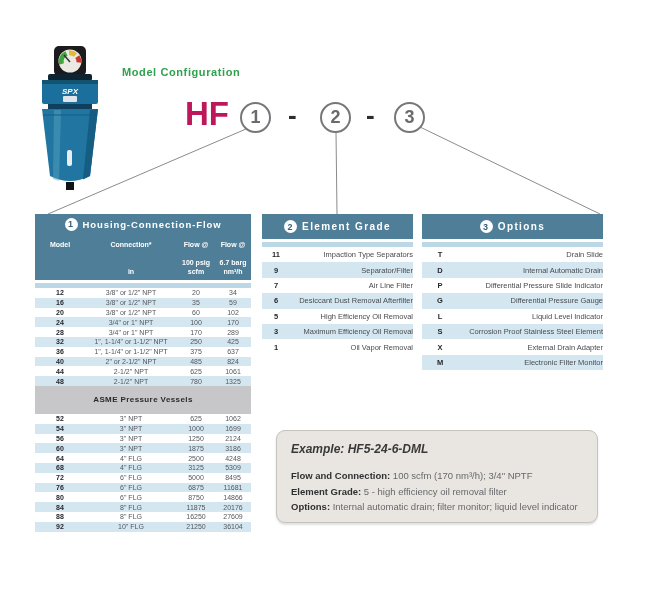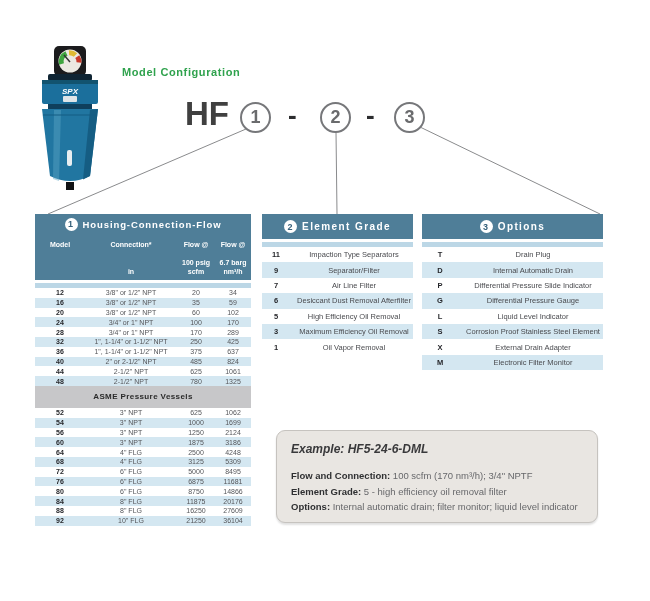--- a/index.html
+++ b/index.html
@@ -3,21 +3,21 @@
 <meta charset="utf-8">
 <style>
   html,body{margin:0;padding:0;background:#fff;}
   .page{position:relative;width:650px;height:601px;background:#ffffff;overflow:hidden;
         font-family:"Liberation Sans","DejaVu Sans",sans-serif;color:#333;}
   svg.lines{position:absolute;left:0;top:0;pointer-events:none;}
 
   
   .model-config{position:absolute;left:114px;top:66px;font-size:11px;font-weight:bold;
                 letter-spacing:.6px;color:#2fa24d;margin-left:8px;}
-  .hf{position:absolute;left:185px;top:94px;font-size:33px;line-height:40px;font-weight:800;color:#404040;}
+  .hf{position:absolute;left:185px;top:94px;font-size:33px;line-height:40px;font-weight:800;color:#be185d;}
   .num-circle{position:absolute;width:27px;height:27px;border:2px solid #76777a;border-radius:50%;
               display:flex;align-items:center;justify-content:center;
               font-size:18px;font-weight:bold;color:#6a6b6d;background:#fff;}
   .dash{position:absolute;font-size:26px;font-weight:800;color:#2c2d2f;}
 
   
   .product{position:absolute;left:24px;top:44px;width:92px;height:148px;}
 
   
   .tbl{position:absolute;top:214px;background:#fff;}
@@ -34,32 +34,32 @@
   
   #tbl-housing{left:35px;width:216px;}
   #tbl-housing .title-band{height:20px;font-size:9.5px;}
   .hcols{display:grid;grid-template-columns:50px 92px 38px 36px;height:46px;
          font-size:7px;font-weight:bold;color:#fff;background:#4f7e98;}
   .hcol{display:flex;flex-direction:column;align-items:center;padding:6px 0 4px 0;line-height:9px;}
   .hcol .sp{flex:1;}
   .hrow{display:grid;grid-template-columns:50px 92px 38px 36px;height:9.8px;
         align-items:center;text-align:center;font-size:7px;color:#55565a;}
   .hrow .m{font-weight:bold;color:#26272b;}
-  .divider{height:22px;background:#c7c7c9;color:#2b2b2b;font-size:8px;font-weight:bold;
+  .divider{height:28px;background:#c7c7c9;color:#2b2b2b;font-size:8px;font-weight:bold;
            display:flex;align-items:center;justify-content:center;letter-spacing:.4px;}
 
   
   #tbl-grade{left:262px;width:151px;}
   #tbl-options{left:422px;width:181px;}
   #tbl-grade .title-band,#tbl-options .title-band{height:25px;font-size:10px;letter-spacing:1.4px;}
   .lrow{display:grid;height:15.4px;align-items:center;font-size:7.5px;color:#4a4b4f;}
   #tbl-grade .lrow{grid-template-columns:28px 1fr;}
   #tbl-options .lrow{grid-template-columns:36px 1fr;}
   .lrow .c{font-weight:bold;color:#26272b;text-align:center;}
-  .lrow .l{text-align:center;padding-left:5px;}
+  .lrow .l{text-align:right;padding-left:5px;}
 
   
   .footnote{position:absolute;left:33px;top:527px;font-style:italic;font-size:8px;
             line-height:11px;color:#55565a;letter-spacing:.2px;}
 
   
   .example-box{position:absolute;left:276px;top:430px;width:322px;height:93px;box-sizing:border-box;
                background:#e9e6e2;border:1px solid #c6c3bf;border-radius:9px;
                box-shadow:0 2px 2px rgba(0,0,0,.12);padding:11px 12px 0 14px;}
   .example-title{font-size:12px;font-weight:bold;font-style:italic;color:#39393b;}
@@ -336,21 +336,21 @@
       <div class="title-band">
         <span class="badge">3</span>
         <span>Options</span>
       </div>
     </div>
     <div class="gap-white"></div>
     <div class="strip-blue"></div>
     <div id="options-rows">
         <div class="lrow">
           <div class="c">T</div>
-          <div class="l">Drain Plug</div>
+          <div class="l">Drain Slide</div>
         </div>
         <div class="lrow row-alt">
           <div class="c">D</div>
           <div class="l">Internal Automatic Drain</div>
         </div>
         <div class="lrow">
           <div class="c">P</div>
           <div class="l">Differential Pressure Slide Indicator</div>
         </div>
         <div class="lrow row-alt">

